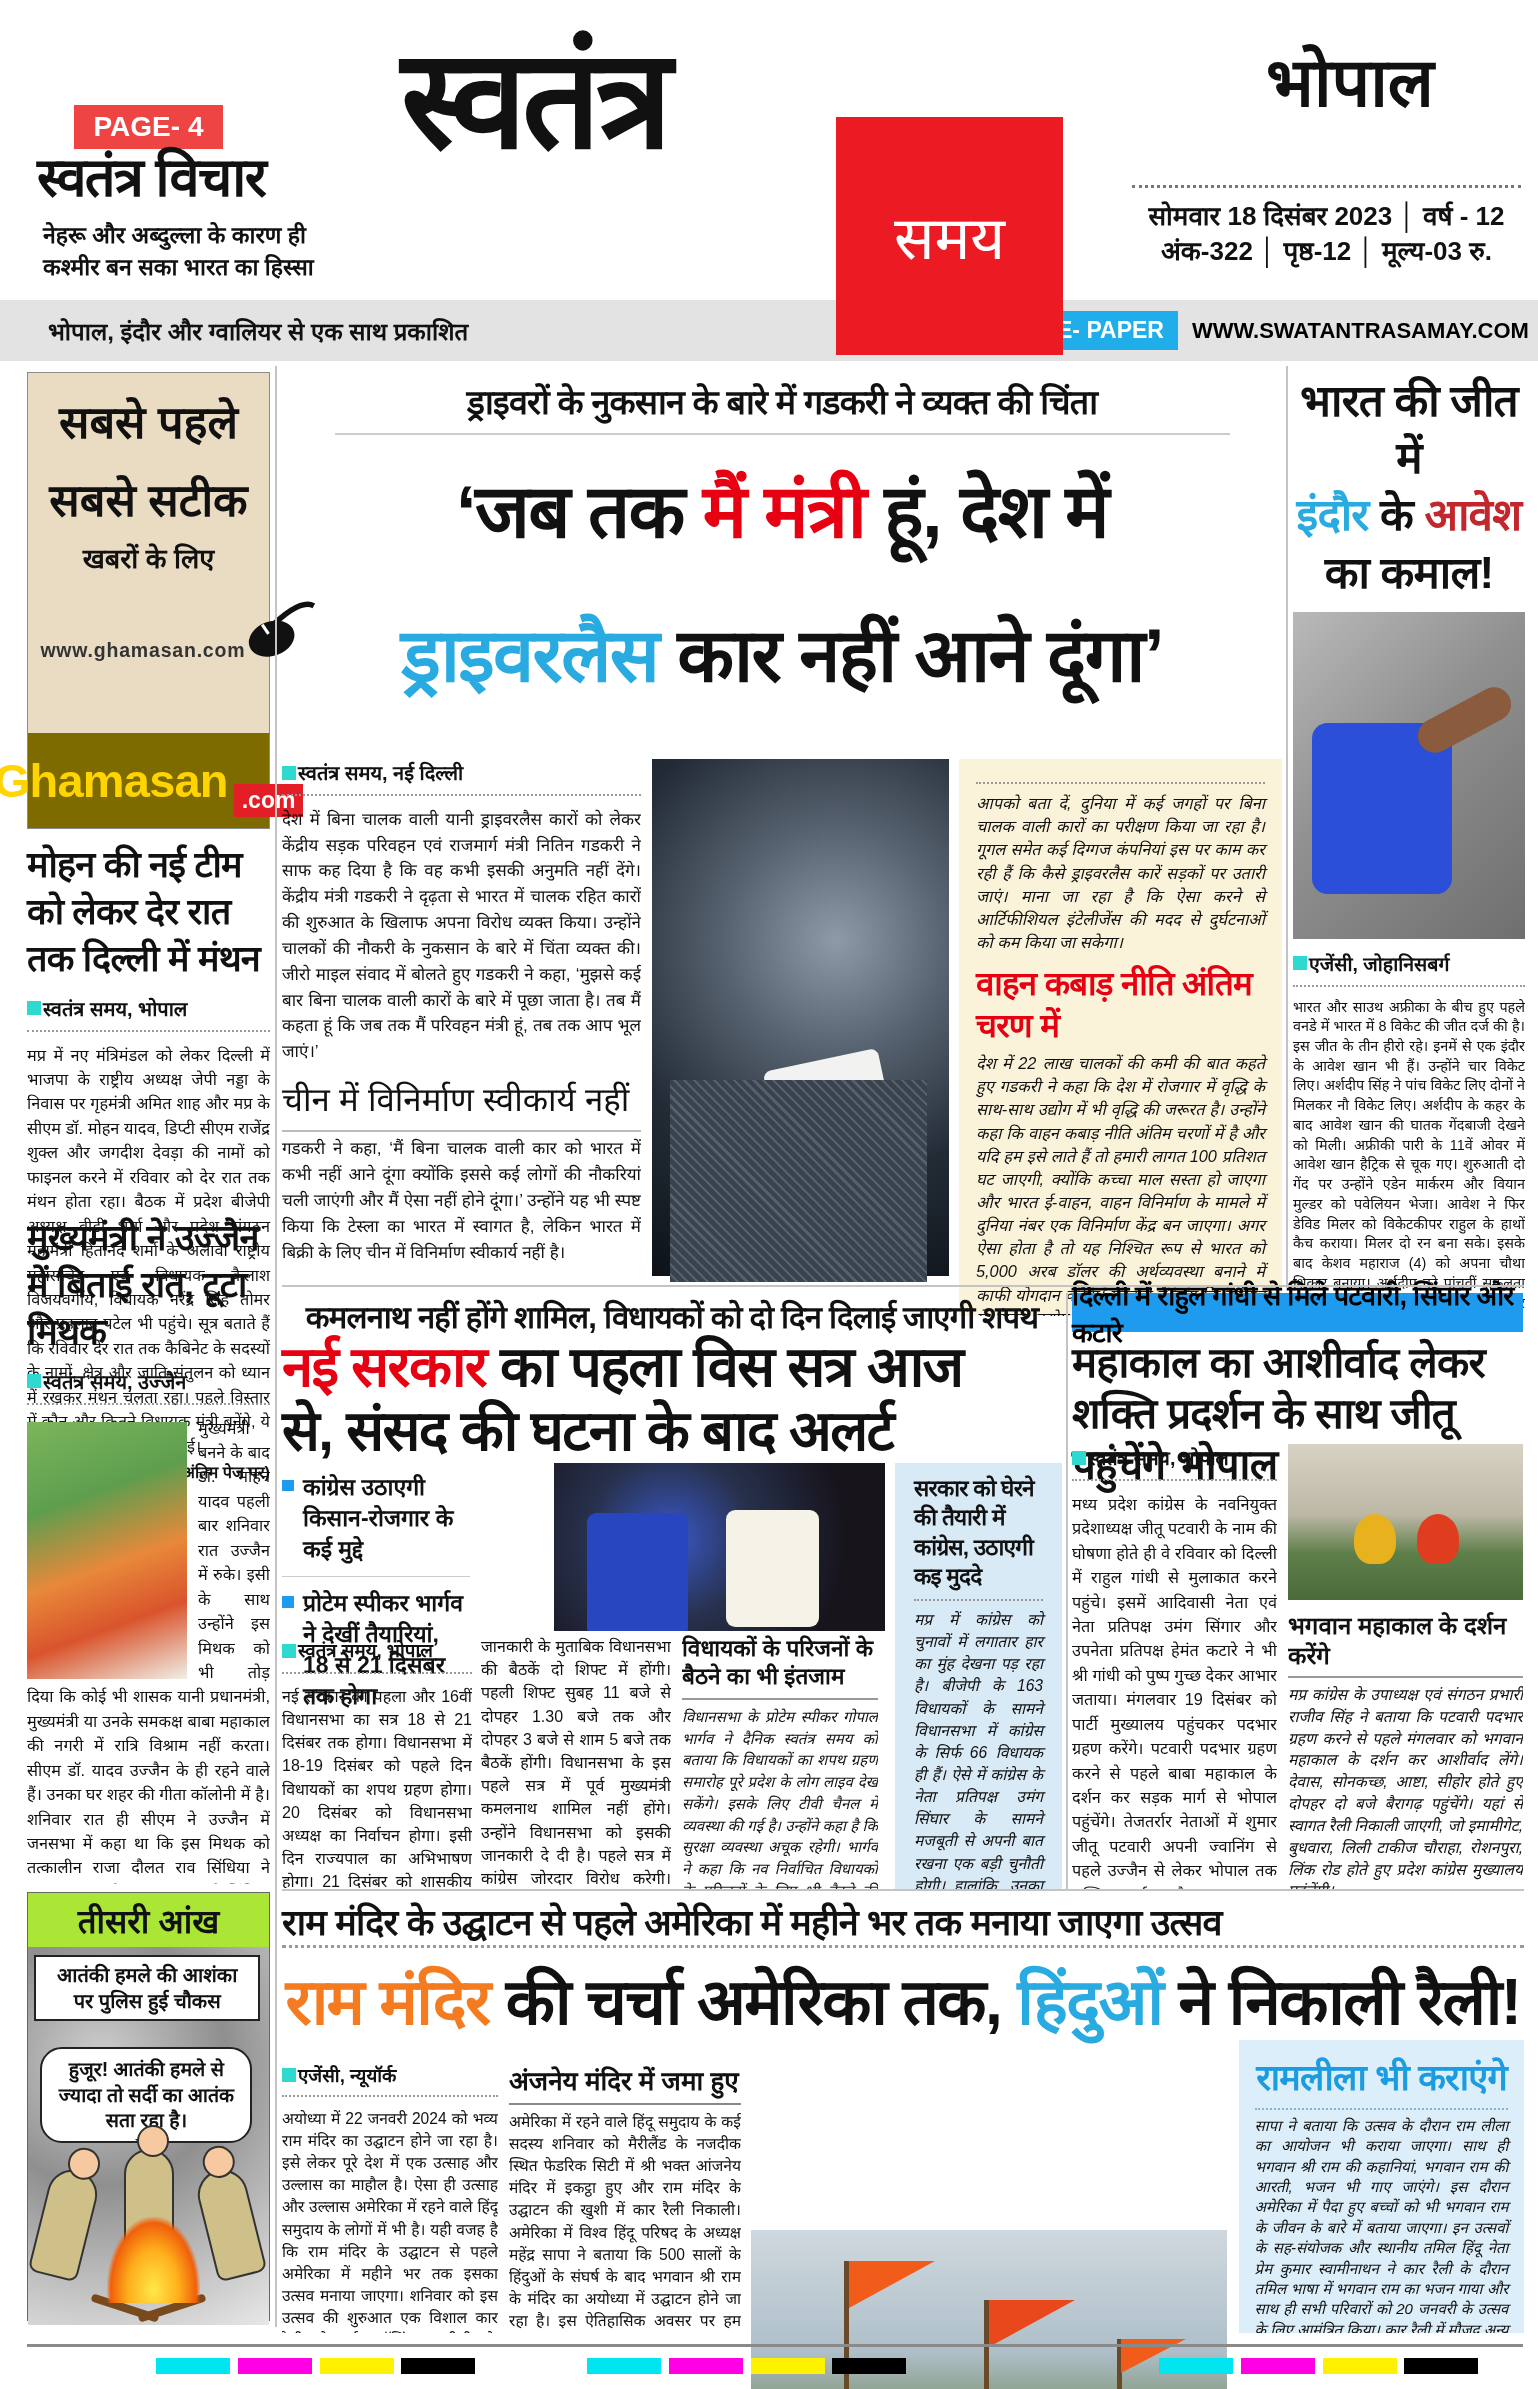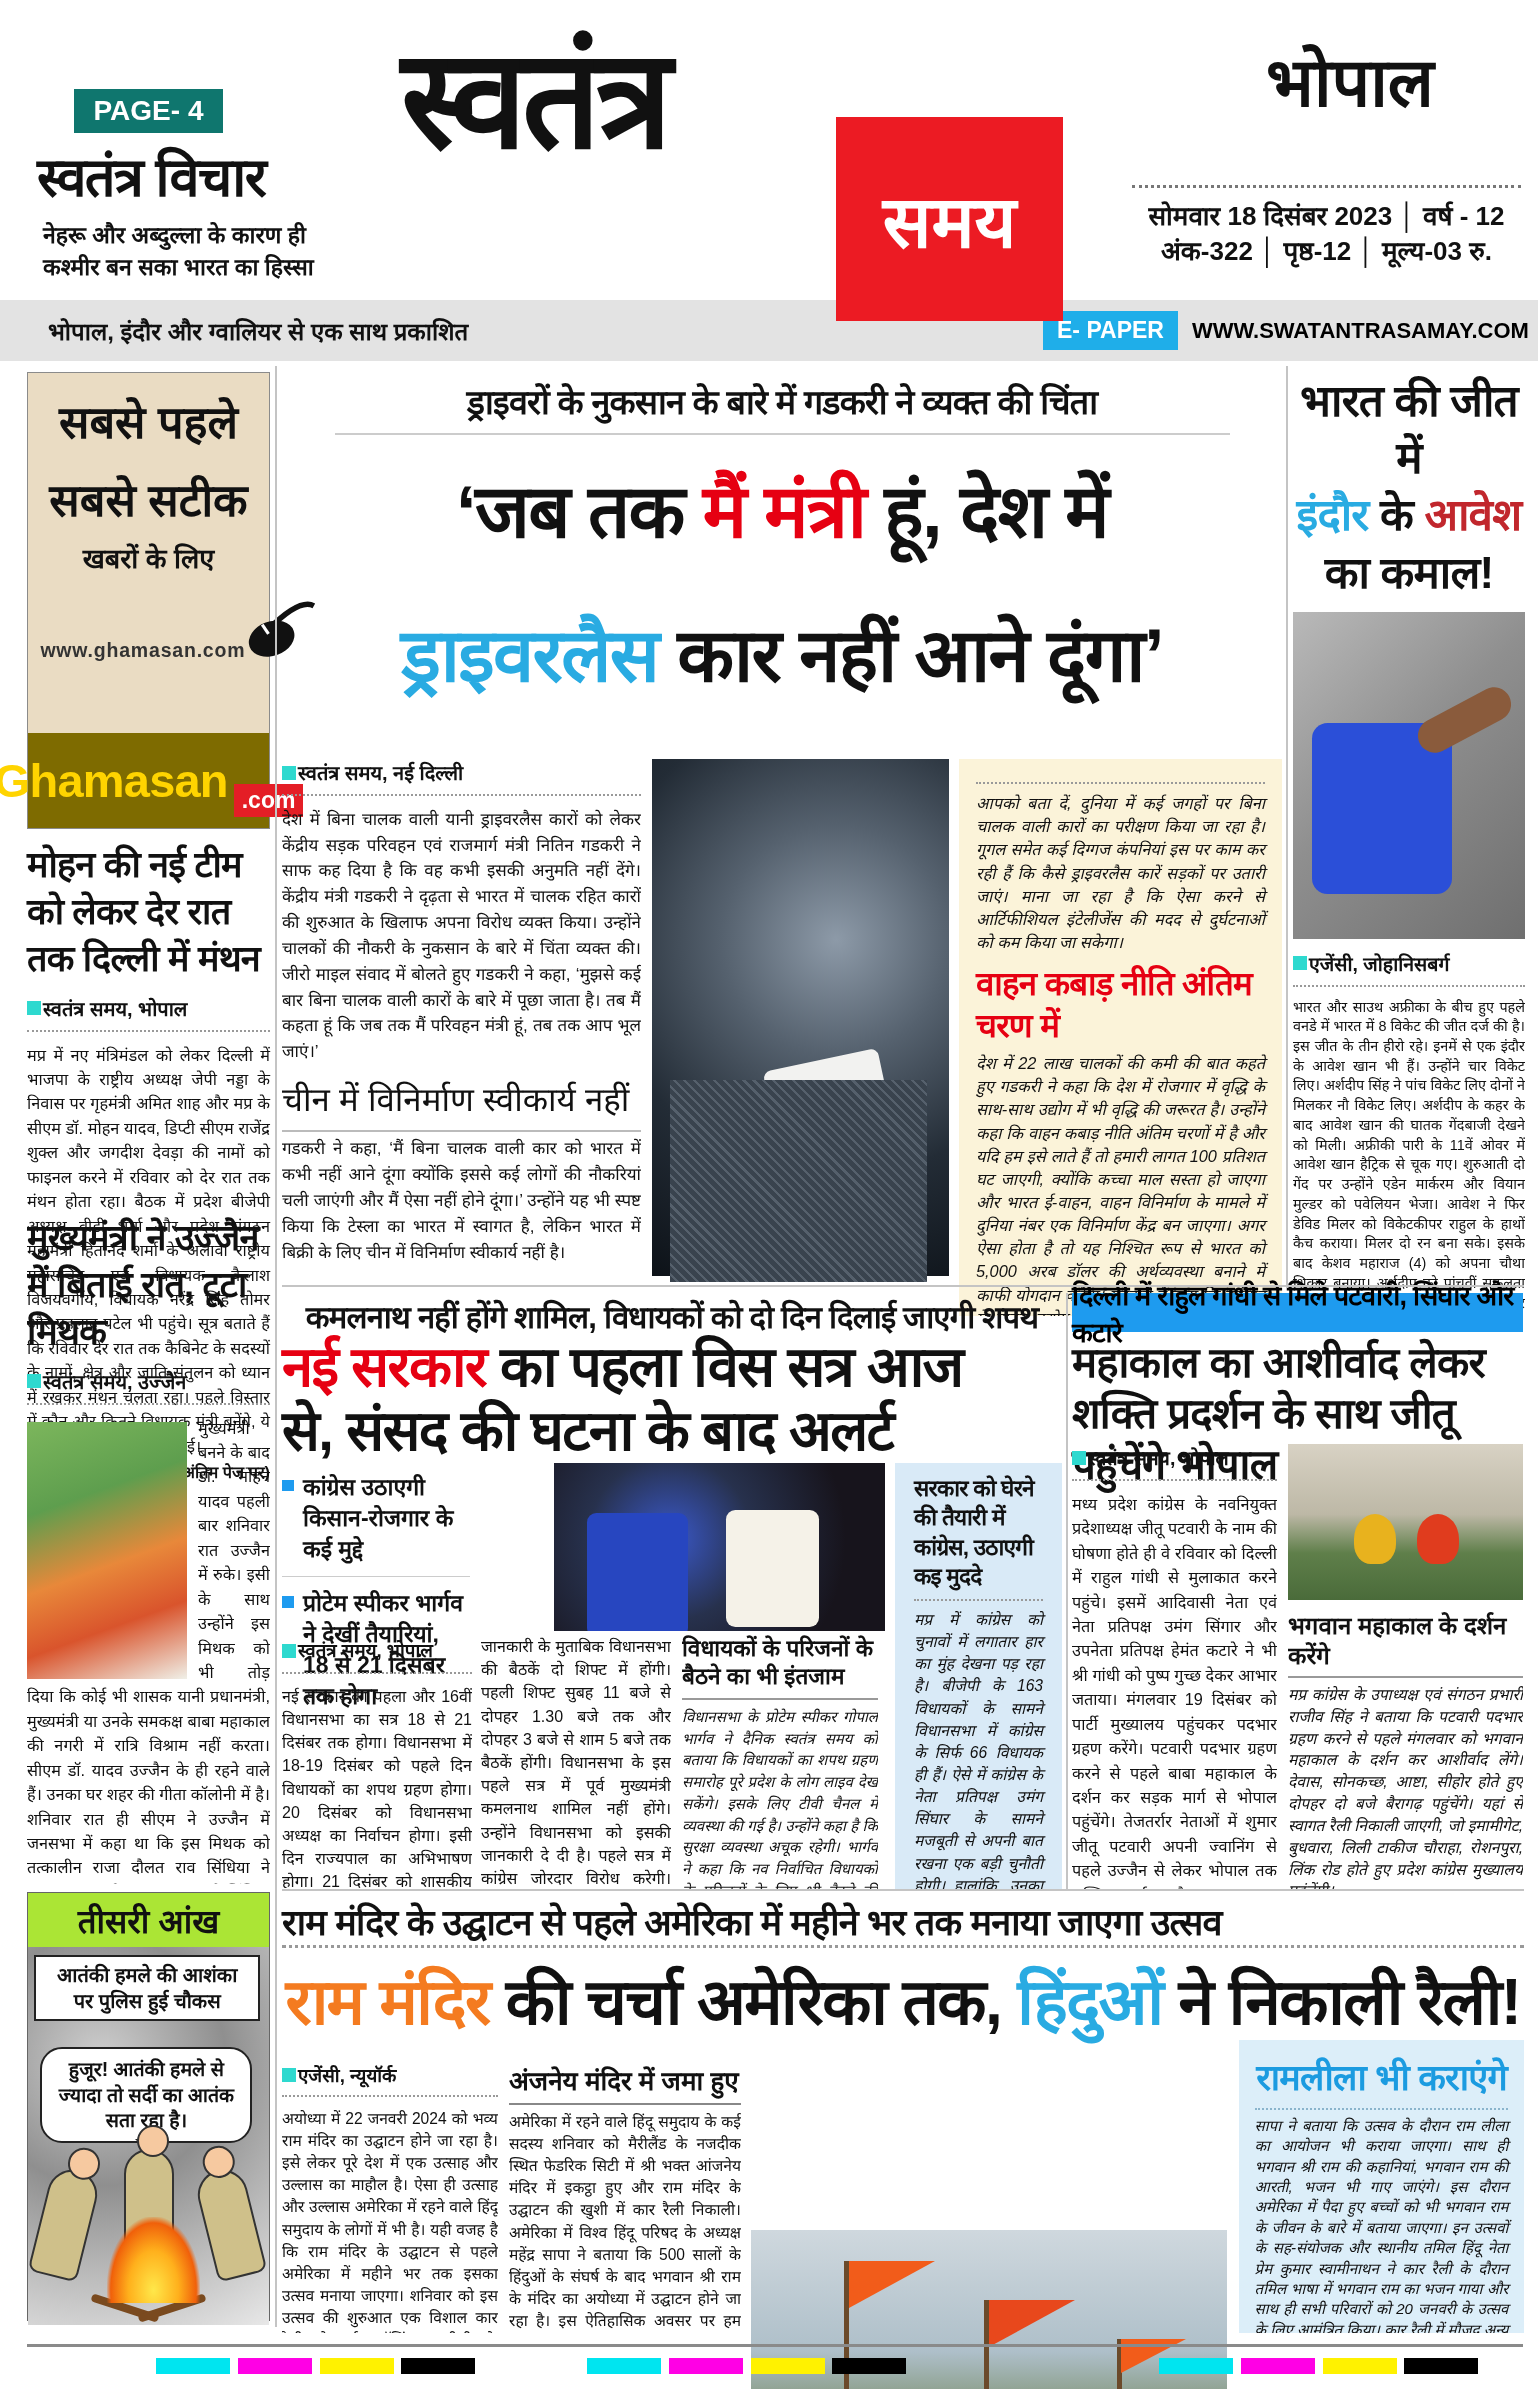--- a/index.html
+++ b/index.html
@@ -3,25 +3,25 @@
 <meta charset="utf-8">
 <style>
 *{margin:0;padding:0;box-sizing:border-box}
 html,body{width:1538px;background:#fff}
 body{position:relative;height:2389px;font-family:"Liberation Sans","DejaVu Sans",sans-serif;color:#111;overflow:hidden}
 .abs{position:absolute}
 .just{text-align:justify}
 .ital{font-style:italic}
 .ovh{overflow:hidden}
 
-.page-badge{left:74px;top:89px;width:149px;height:44px;background:#0f766e;color:#fff;font-size:28px;font-weight:800;display:flex;align-items:center;justify-content:center}
+.page-badge{left:74px;top:105px;width:149px;height:44px;background:#ef4444;color:#fff;font-size:28px;font-weight:800;display:flex;align-items:center;justify-content:center}
 .vichar-title{left:37px;top:138px;font-size:54px;font-weight:900;letter-spacing:-1.6px}
 .vichar-sub{left:43px;top:219px;font-size:23px;font-weight:700;line-height:1.4;width:366px}
 .masthead-black{left:401px;top:6.2px;font-size:138px;font-weight:900;letter-spacing:-4.7px;line-height:1.35}
-.masthead-red{left:836px;top:117px;width:227px;height:204px;background:#EC1B23;color:#fff;display:flex;align-items:center;justify-content:center;font-size:72px;font-weight:700;z-index:6}
+.masthead-red{left:836px;top:117px;width:227px;height:238px;background:#EC1B23;color:#fff;display:flex;align-items:center;justify-content:center;font-size:60px;font-weight:400;z-index:6}
 .city{left:1167px;top:33px;width:366px;font-size:68px;font-weight:900;text-align:center}
 .city-dots{left:1132px;top:185px;width:389px;border-top:3.9px dotted #777}
 .dateline{left:1132px;top:199px;width:389px;font-size:26px;font-weight:800;text-align:center;line-height:1.35}
 .pubstrip{left:0;top:300px;width:1538px;height:61px;background:#E3E3E3;display:flex;align-items:center}
 .pubstrip .left{margin-left:48px;font-size:24px;font-weight:800}
 .pubstrip .right{position:absolute;left:1043px;display:flex;align-items:center;gap:14px}
 .epaper{background:#1FAEE9;color:#fff;font-size:23px;font-weight:800;padding:6.2px 14px}
 .weburl{font-size:22px;font-weight:800;color:#000}
 
 .byline{display:flex;align-items:center;gap:2px;font-weight:800}

